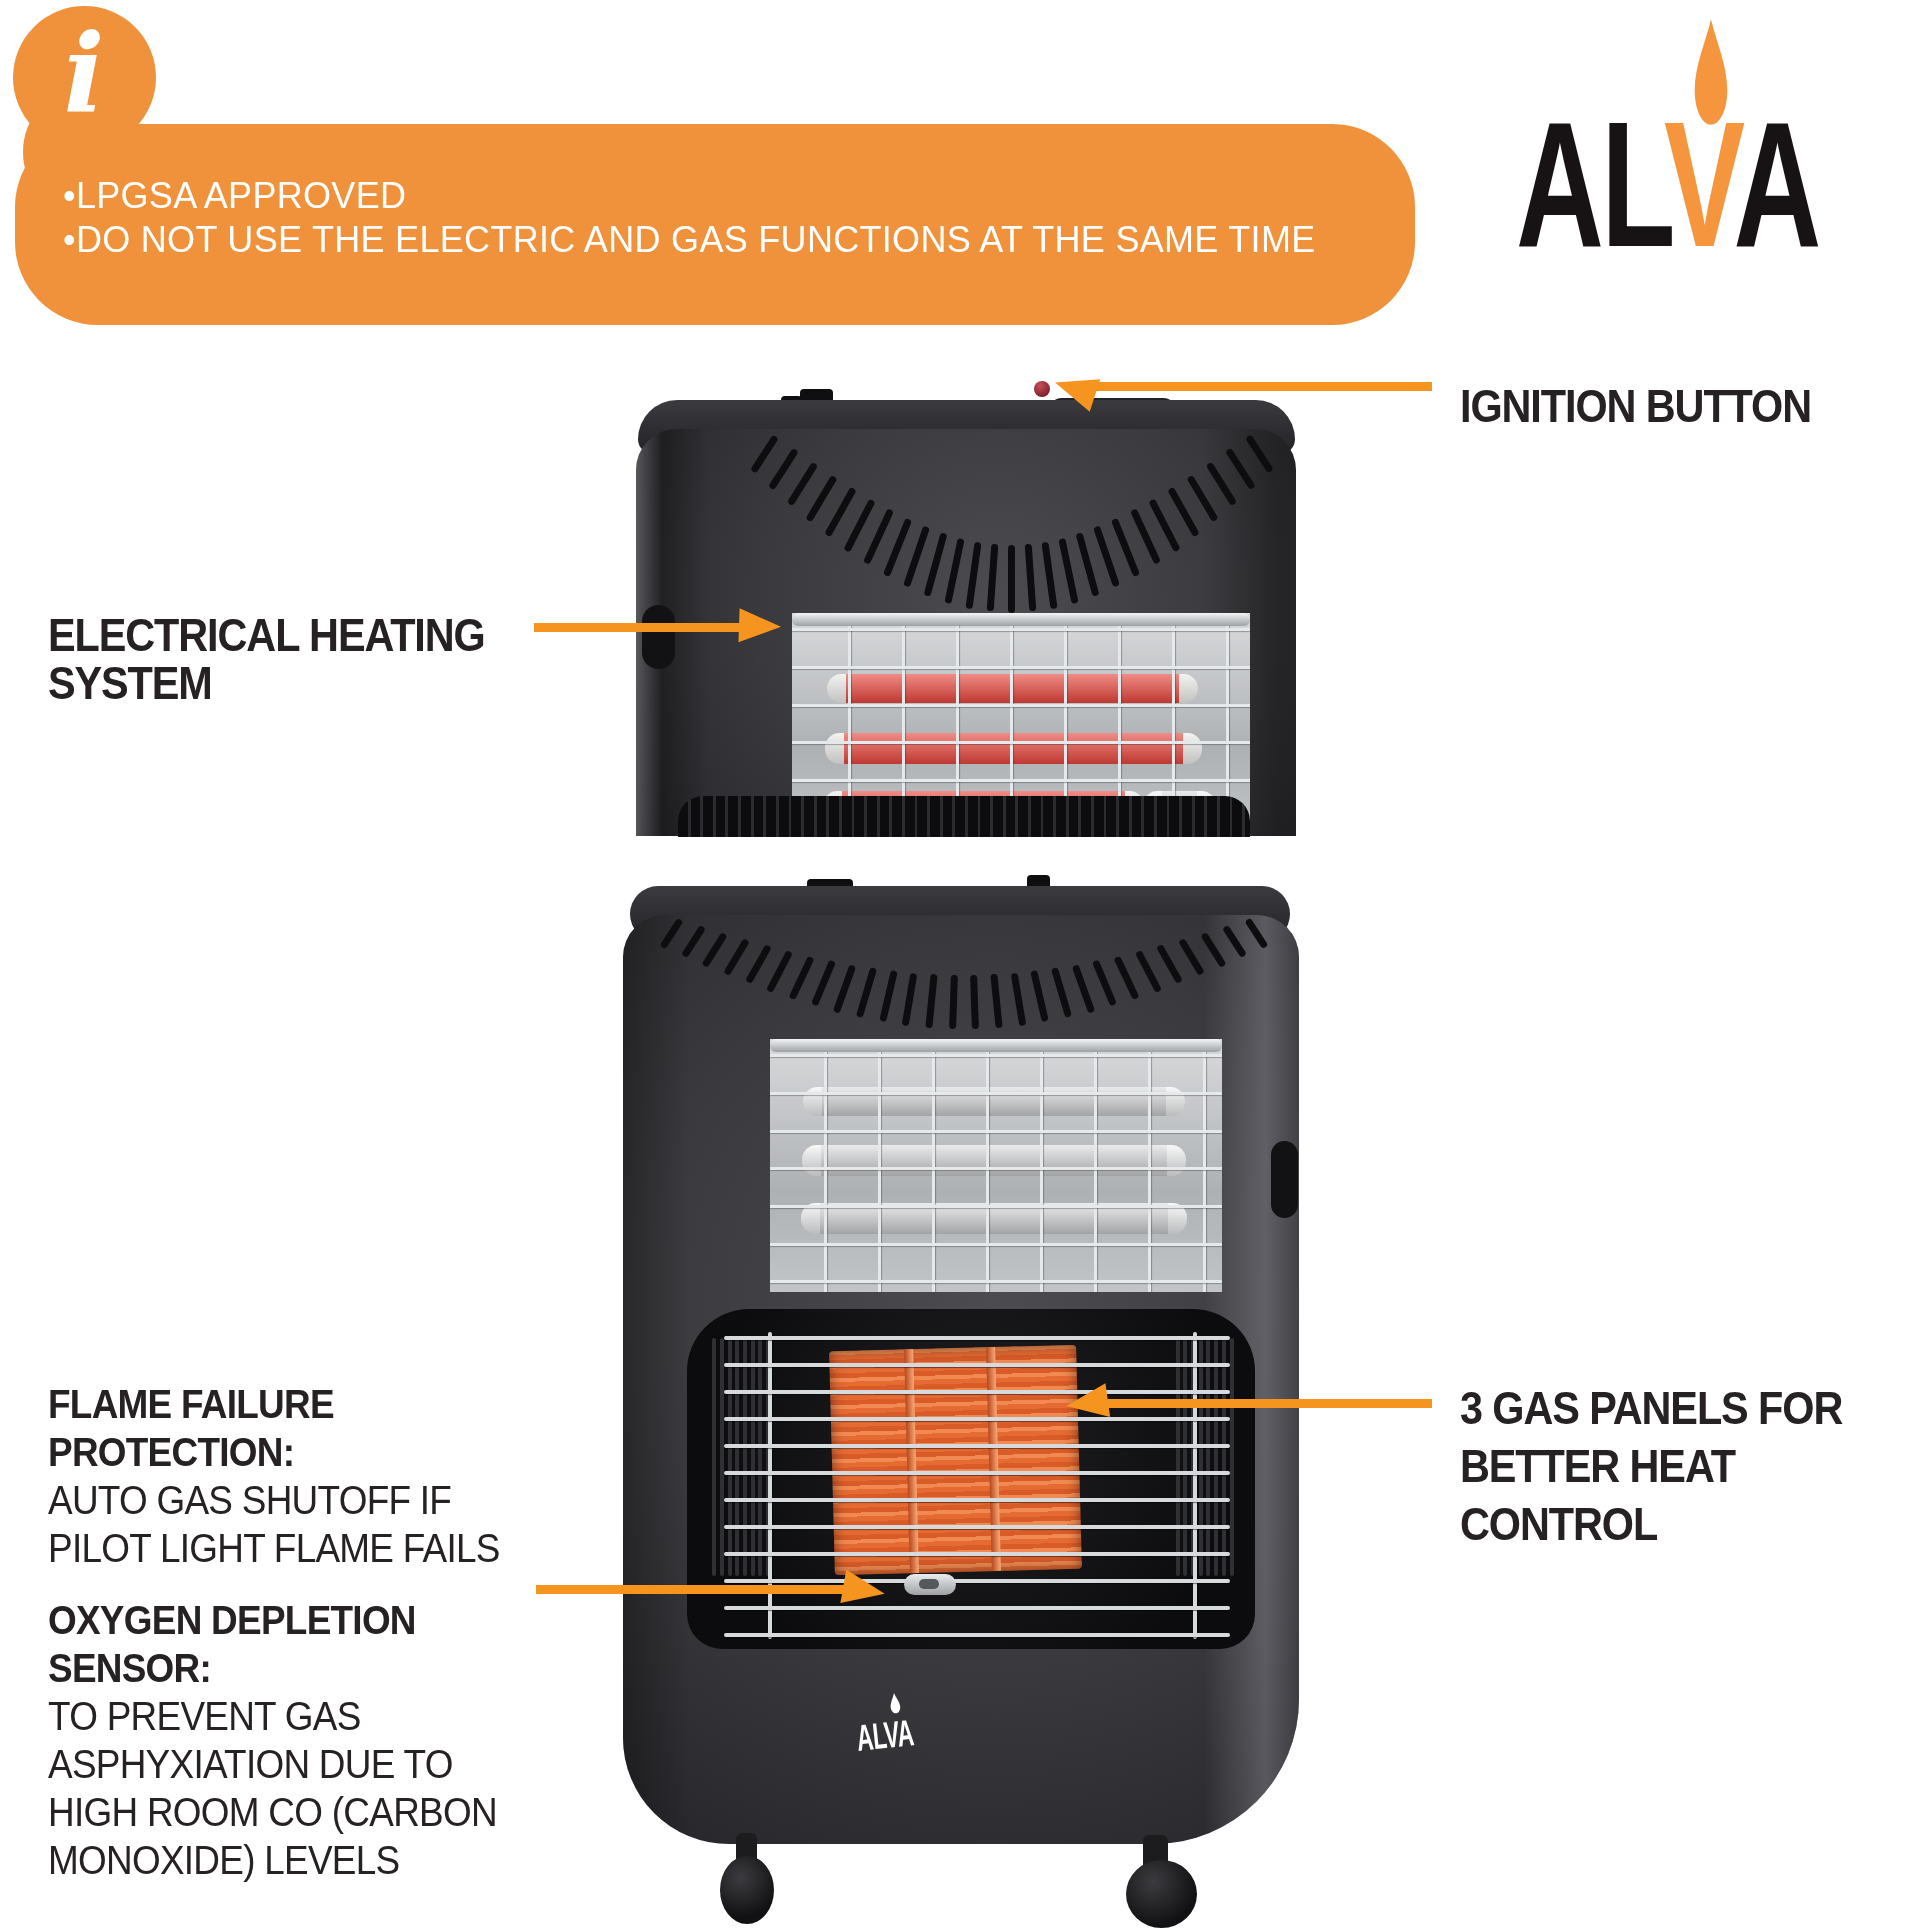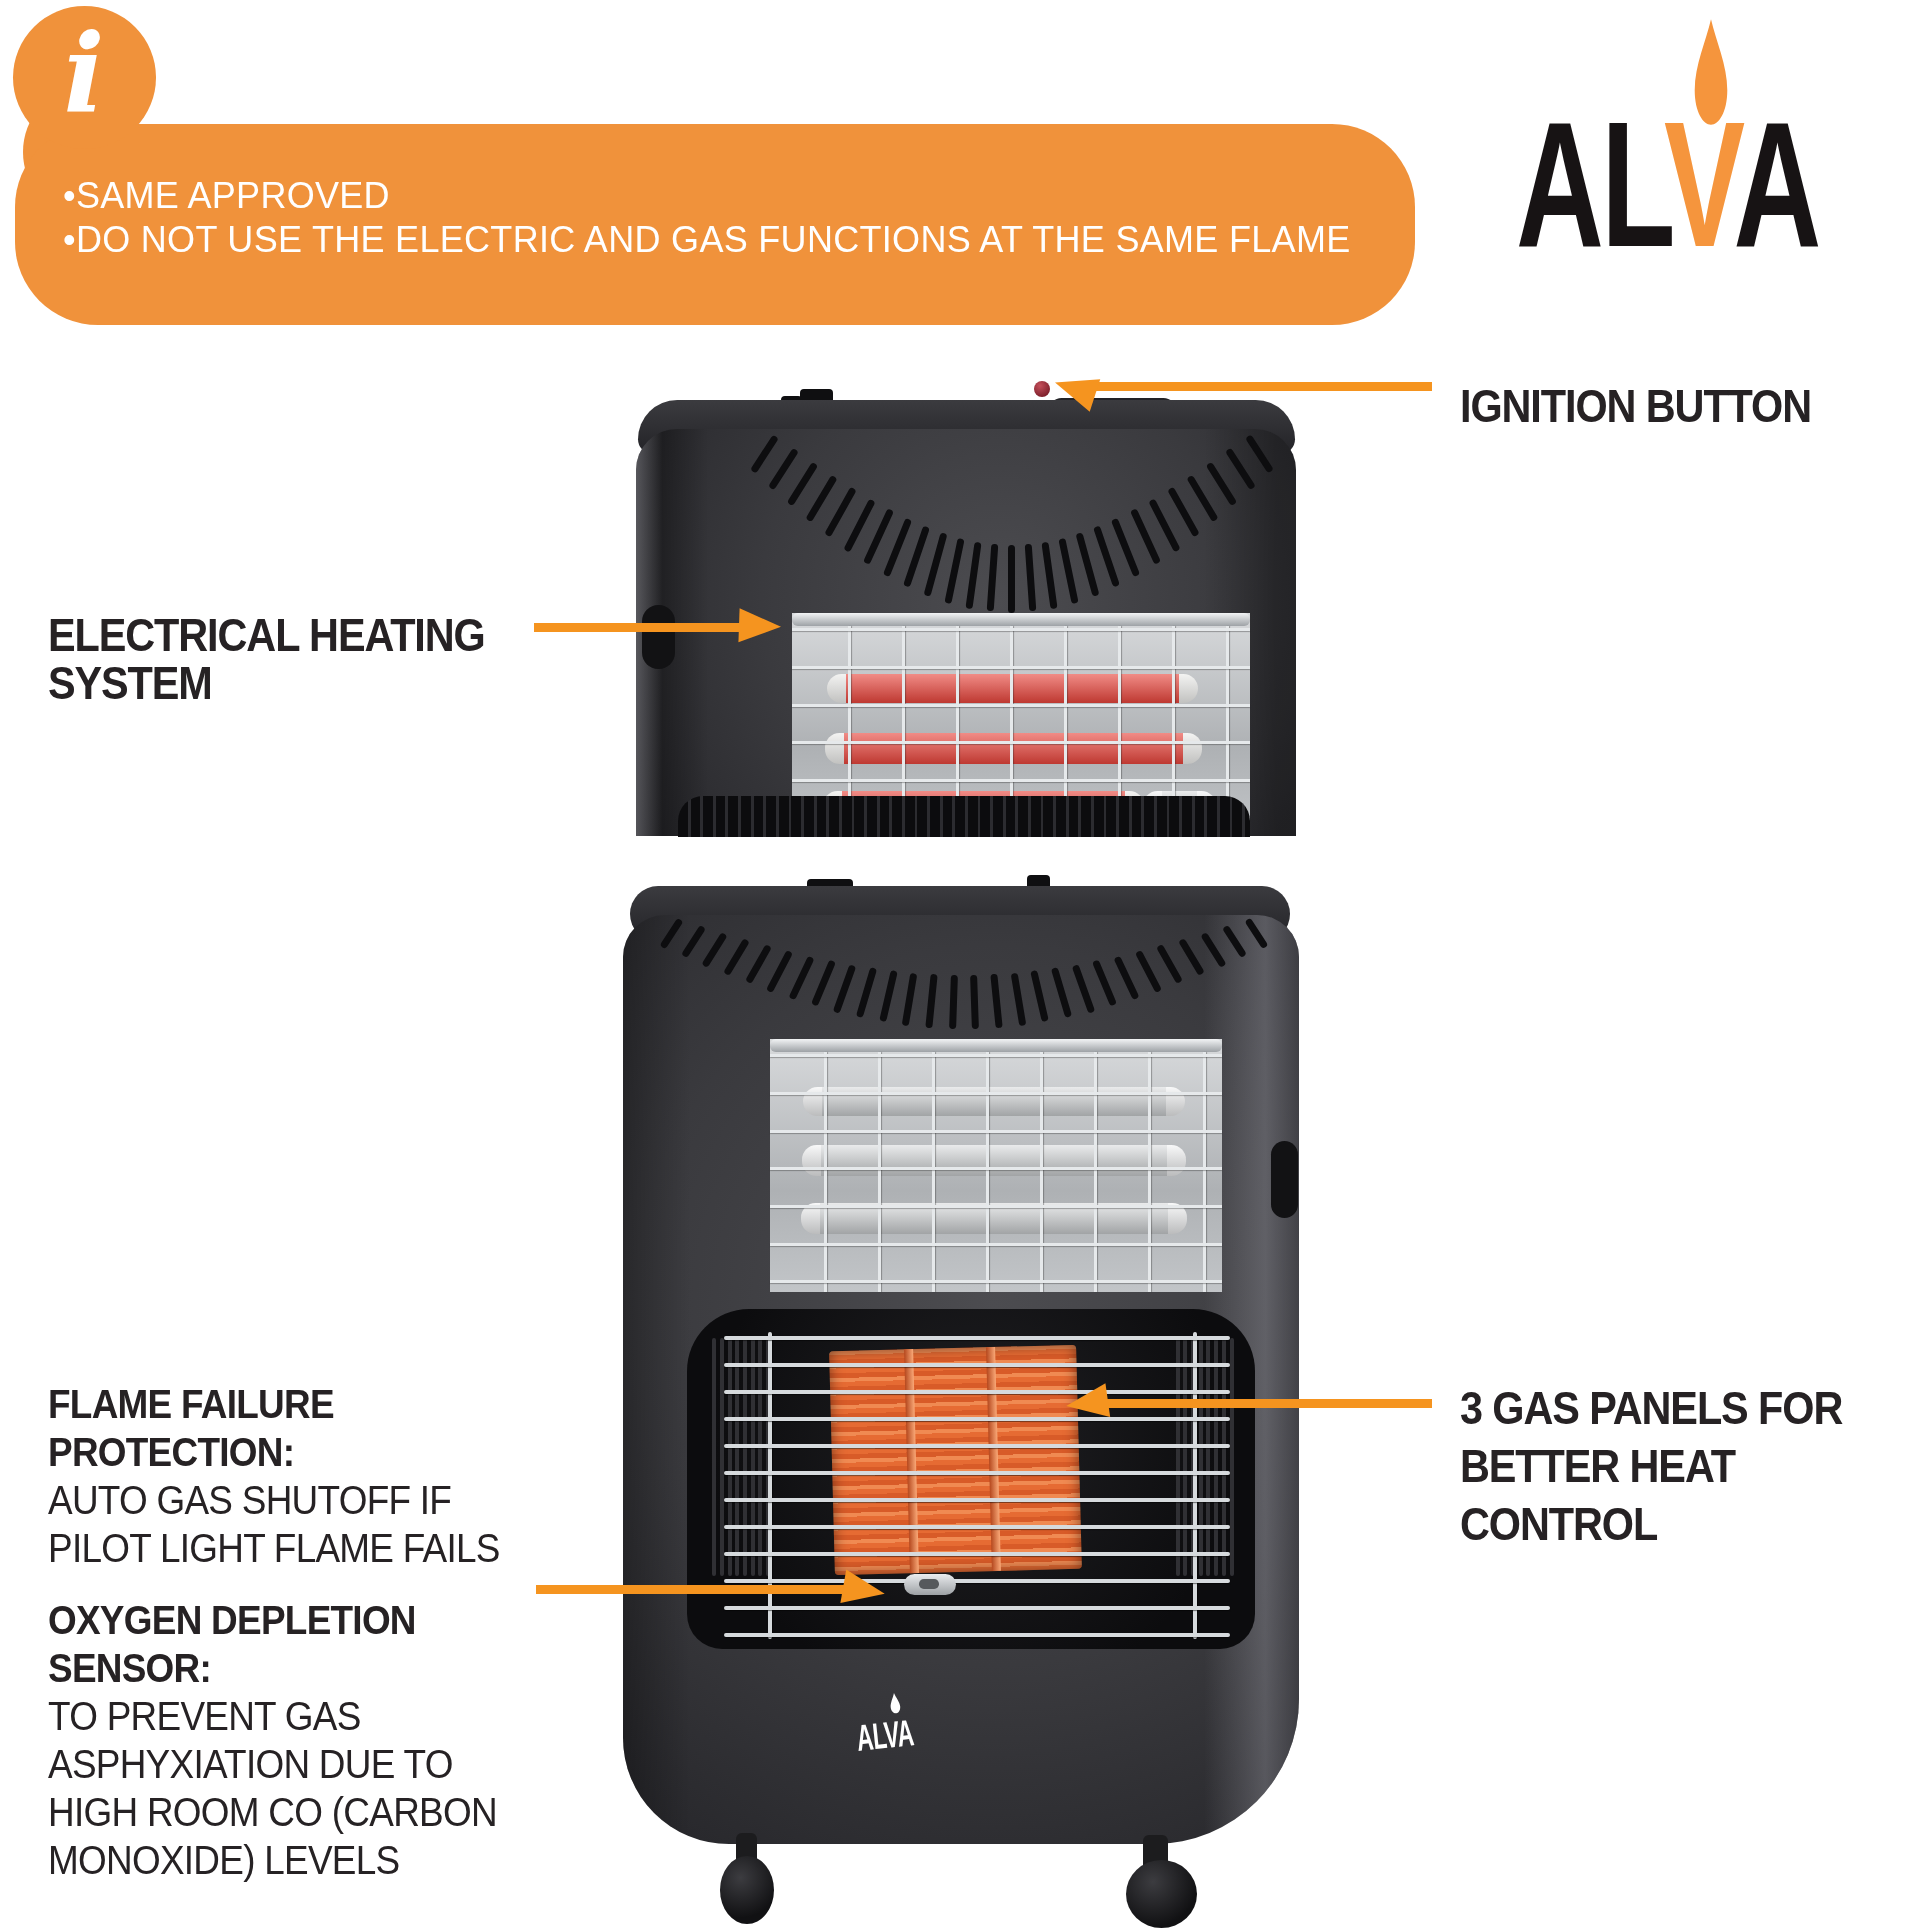--- a/index.html
+++ b/index.html
@@ -87,22 +87,22 @@
 <body>
 
 <div id="canvas">
 
   <div class="abs i-neck"></div>
   <div class="abs banner"></div>
   <div class="abs i-bubble">
     <span class="i-glyph">i</span>
   </div>
   <div class="abs banner-text">
-    <div>•SAME APPROVED</div>
-    <div>•DO NOT USE THE ELECTRIC AND GAS FUNCTIONS AT THE SAME FLAME</div>
+    <div>•LPGSA APPROVED</div>
+    <div>•DO NOT USE THE ELECTRIC AND GAS FUNCTIONS AT THE SAME TIME</div>
   </div>
 
   <div class="abs alva-logo-text">
     <span class="alva-black">AL</span><span class="alva-orange">V</span><span class="alva-black">A</span>
   </div>
   <svg class="abs" style="left:1688px;top:19.3px;" width="46" height="108" viewBox="0 0 48 112">
     <path d="M24 0 C19 22 7 48 7 74 C7 97 16 110 24 110 C32 110 41 97 41 74 C41 48 29 22 24 0 Z" fill="#F5953D"></path>
   </svg>
 
   <div class="abs heater" style="left:628px;top:375px;width:676px;height:462px;">

